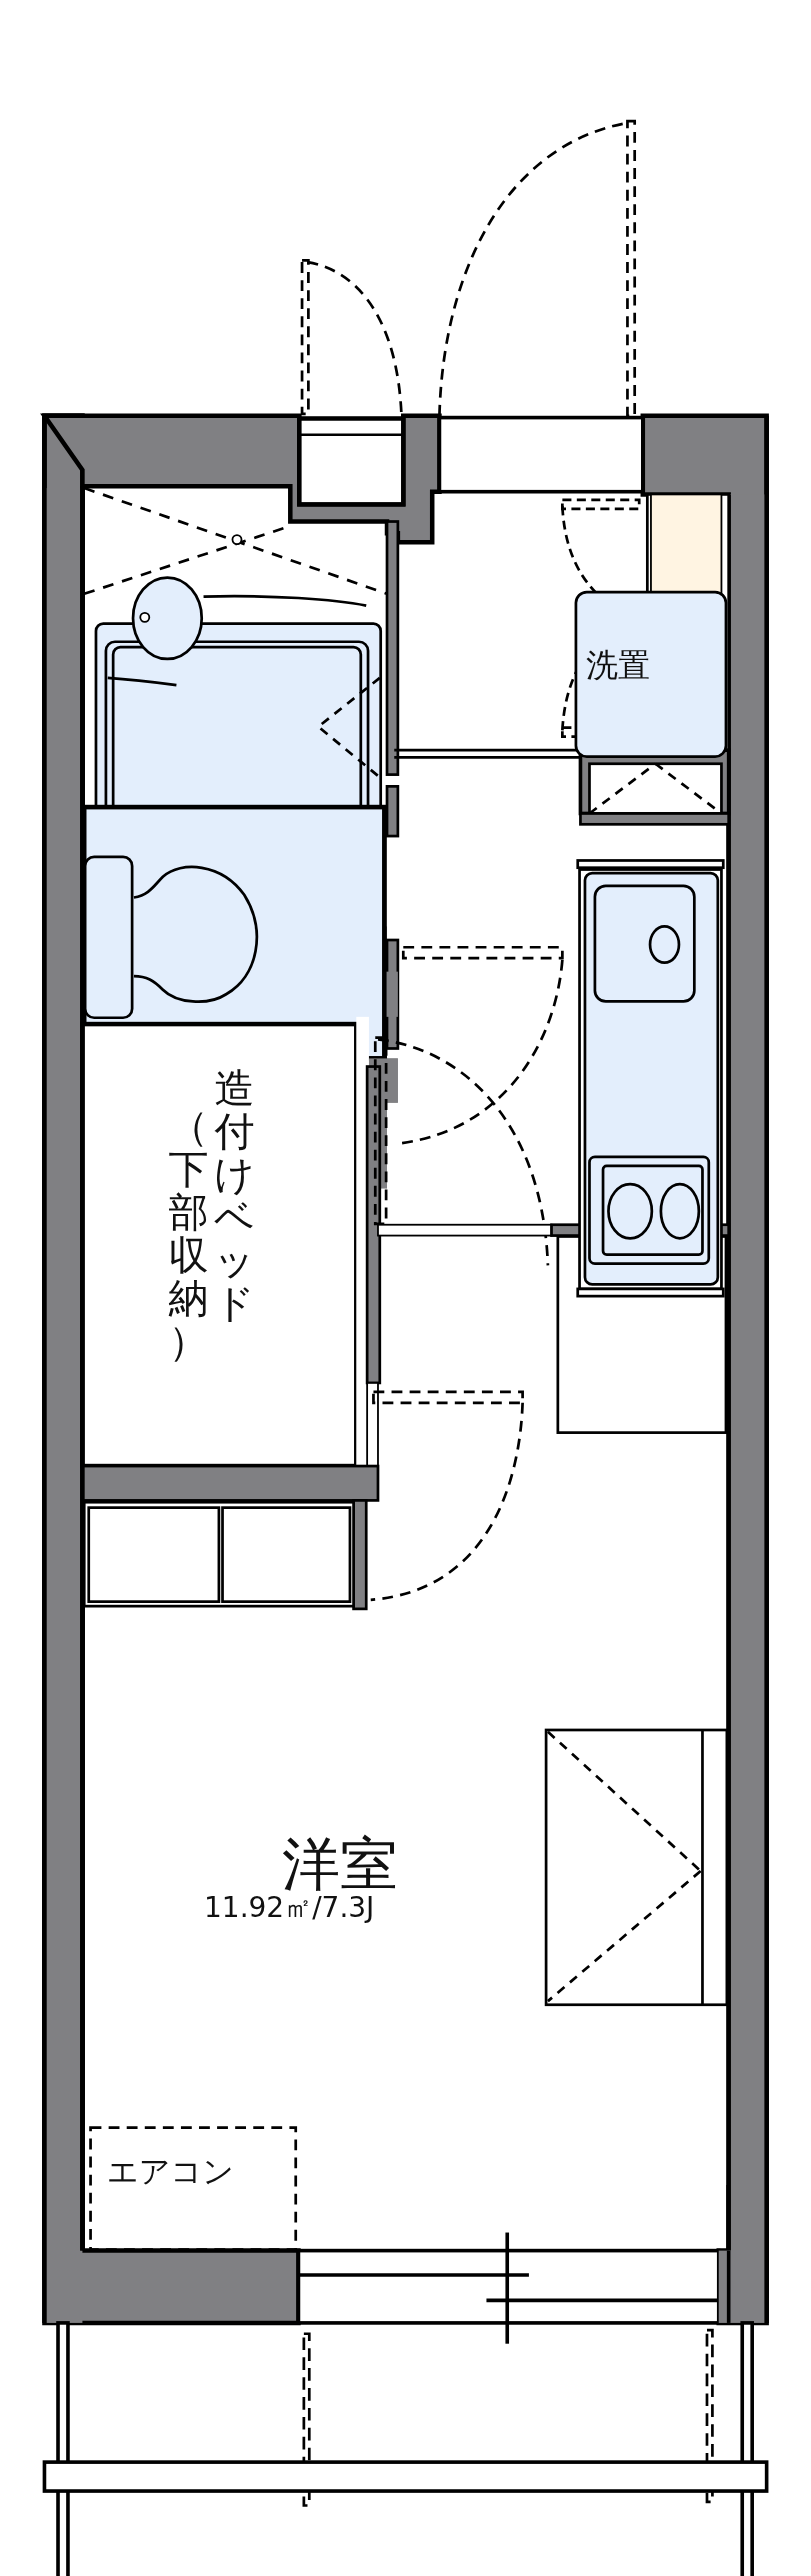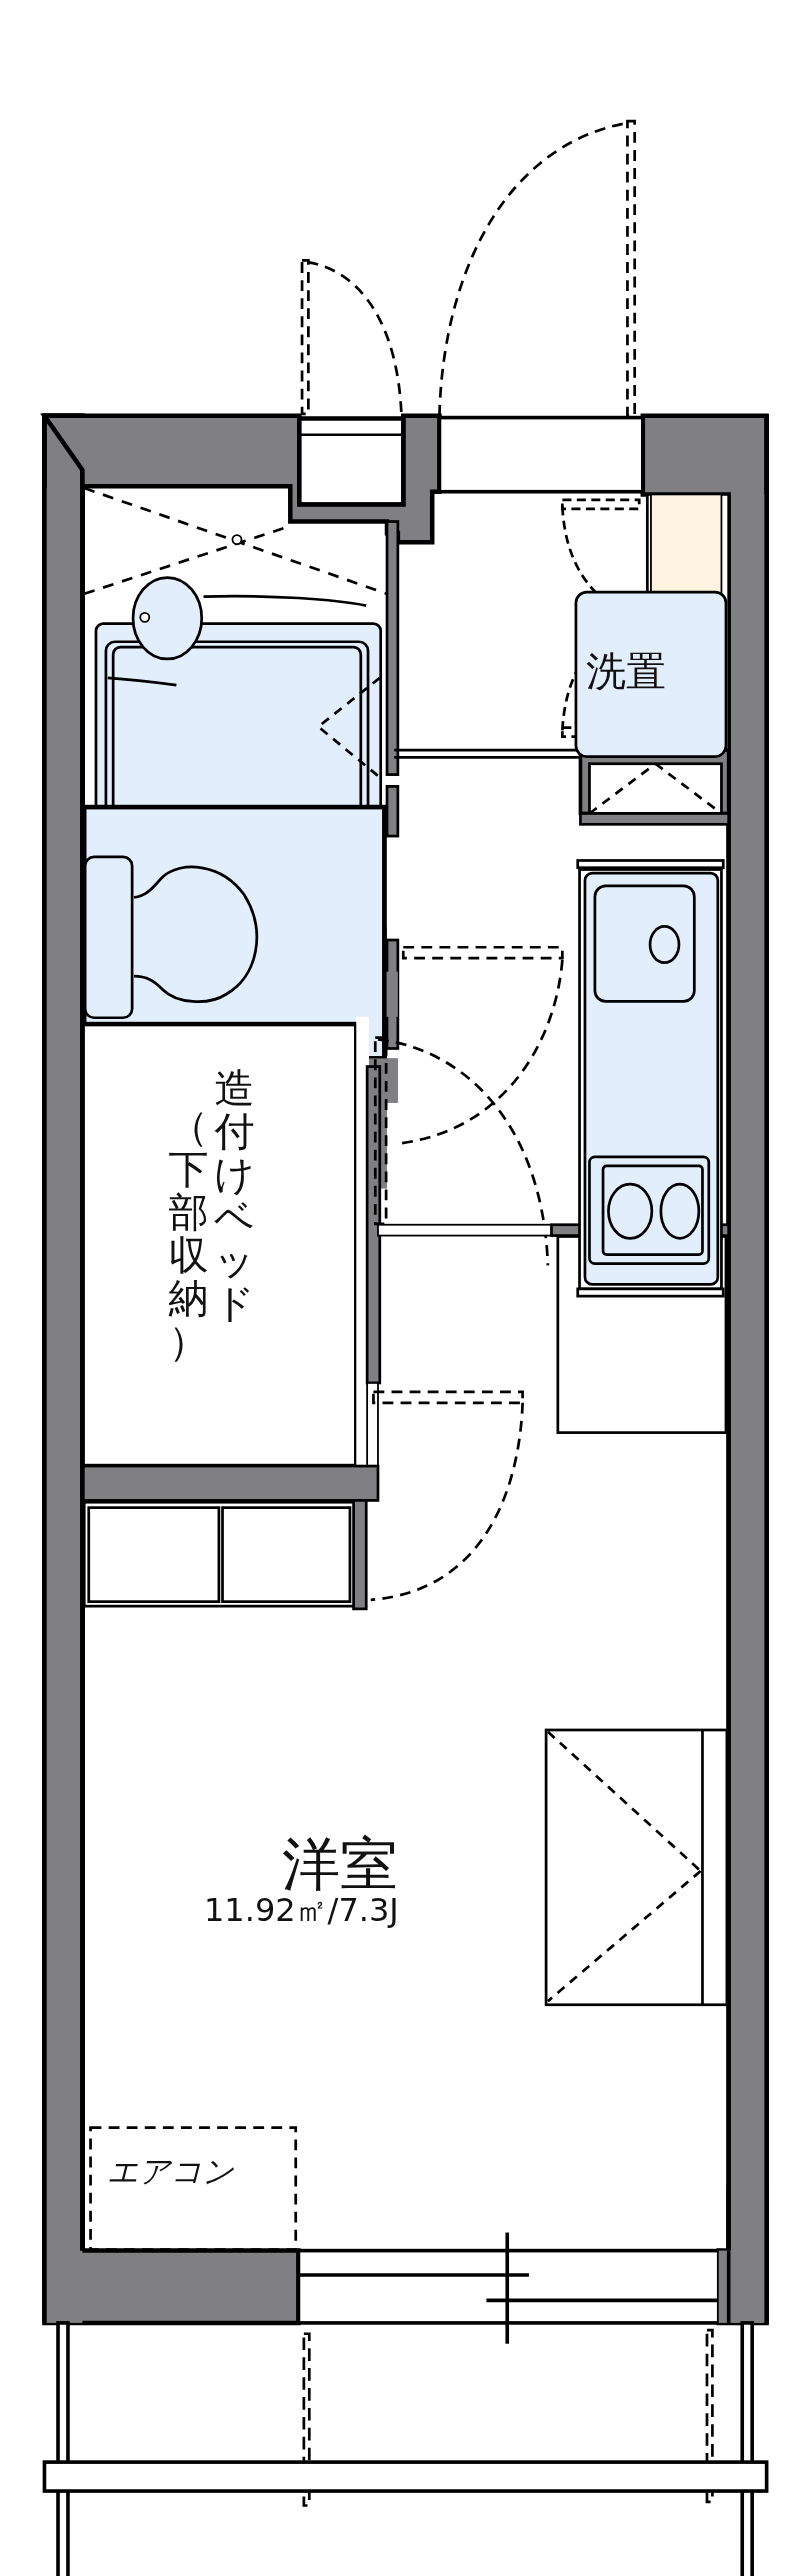--- a/index.html
+++ b/index.html
@@ -201,36 +201,36 @@
 
   <g fill="#fff" stroke="#000" stroke-width="4">
     <rect x="64" y="2570" width="11" height="414"></rect>
     <rect x="821" y="2570" width="11" height="414"></rect>
     <rect x="49" y="3022" width="799" height="32" transform="translate(0,-298)"></rect>
   </g>
 
   <line x1="91" y1="538" x2="91" y2="2490" stroke="#000" stroke-width="5"></line>
 </svg>
 
-<div class="label" style="left:586px; top:644px; font-size:40px;">洗置</div>
+<div class="label" style="left:586px; top:644px; font-size:32px;">洗置</div>
 
 <div class="vlabel" style="left:212px; top:1067px;">
   <span>造</span>
   <span>付</span>
   <span>け</span>
   <span>ベ</span>
   <span>ッ</span>
   <span>ド</span>
 </div>
 <div class="vlabel" style="left:166px; top:1105px;">
   <span>（</span>
   <span>下</span>
   <span>部</span>
   <span>収</span>
   <span>納</span>
   <span>）</span>
 </div>
 
 <div class="label" style="left:282px; top:1826px; font-size:58px;">洋室</div>
-<div class="label" style="left:204px; top:1889px; font-size:32px;">11.92㎡/7.3J</div>
-
-<div class="label" style="left:107px; top:2151px; font-size:31px;font-style:italic;">エアコン</div>
+<div class="label" style="left:204px; top:1889px; font-size:28px;">11.92㎡/7.3J</div>
+
+<div class="label" style="left:107px; top:2151px; font-size:31px;">エアコン</div>
 
 
 </body></html>

